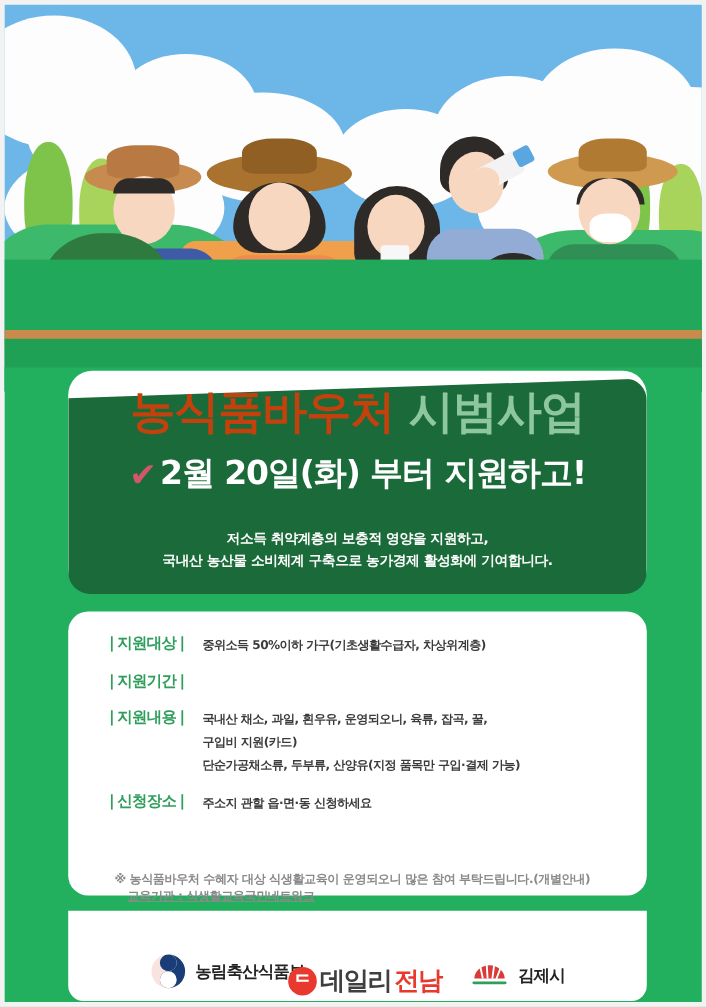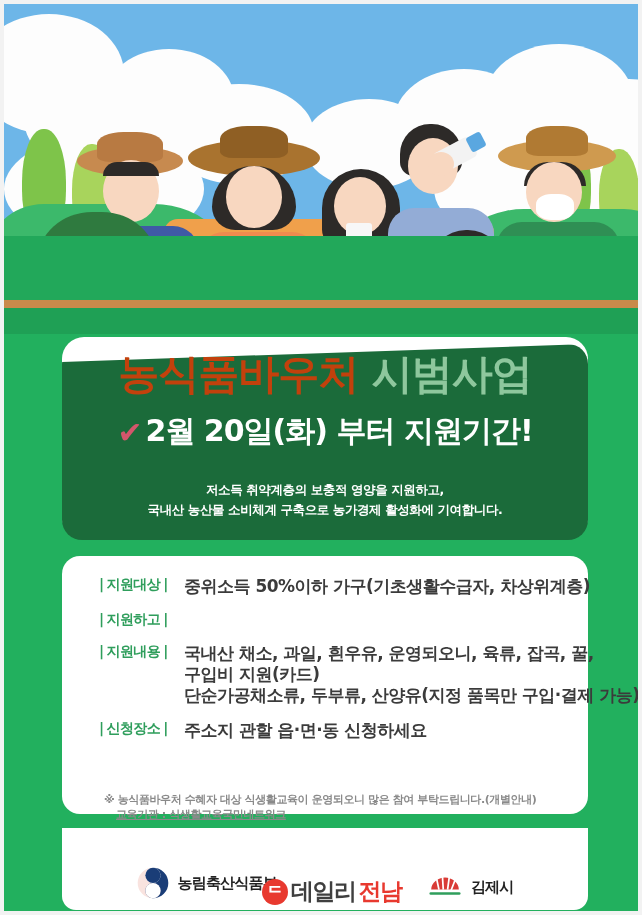--- a/index.html
+++ b/index.html
@@ -196,21 +196,21 @@
     white-space: nowrap;
   }
   .info-label .bar {
     color: #2f9e5c;
     font-weight: 700;
     padding: 0 3px;
   }
   .info-value {
     flex: 1 1 auto;
     color: #3b3b3b;
-    font-size: 17px;
+    font-size: 11px;
     font-weight: 700;
     line-height: 21px;
     letter-spacing: -0.5px;
     white-space: nowrap;
   }
   .info-value div { white-space: nowrap; }
 
   .note-block {
     position: absolute;
     left: 100px; top: 788px;
@@ -390,41 +390,41 @@
 
   <div class="title-card"></div>
   <div class="title-banner"></div>
 
   <div class="title-line1">
     <span class="t-yellow">농식품바우처</span>
     <span class="t-sage">시범사업</span>
   </div>
 
   <div class="title-line2">
-    <span class="check-mark">✔</span><span>2월 20일(화) 부터 지원기간!</span>
+    <span class="check-mark">✔</span><span>2월 20일(화) 부터 지원하고!</span>
   </div>
 
   <div class="title-desc">
     <div>저소득 취약계층의 보충적 영양을 지원하고,</div>
     <div>국내산 농산물 소비체계 구축으로 농가경제 활성화에 기여합니다.</div>
   </div>
 
   <div class="info-card"></div>
 
   <div class="info-rows">
 
     <div class="info-row">
       <div class="info-label"><span class="bar">|</span><span>지원대상</span><span class="bar">|</span></div>
       <div class="info-value">
         <div>중위소득 50%이하 가구(기초생활수급자, 차상위계층)</div>
       </div>
     </div>
 
     <div class="info-row">
-      <div class="info-label"><span class="bar">|</span><span>지원하고</span><span class="bar">|</span></div>
+      <div class="info-label"><span class="bar">|</span><span>지원기간</span><span class="bar">|</span></div>
     </div>
 
     <div class="info-row">
       <div class="info-label"><span class="bar">|</span><span>지원내용</span><span class="bar">|</span></div>
       <div class="info-value">
         <div>국내산 채소, 과일, 흰우유, 운영되오니, 육류, 잡곡, 꿀,</div>
         <div>구입비 지원(카드)</div>
         <div>단순가공채소류, 두부류, 산양유(지정 품목만 구입·결제 가능)</div>
       </div>
     </div>

